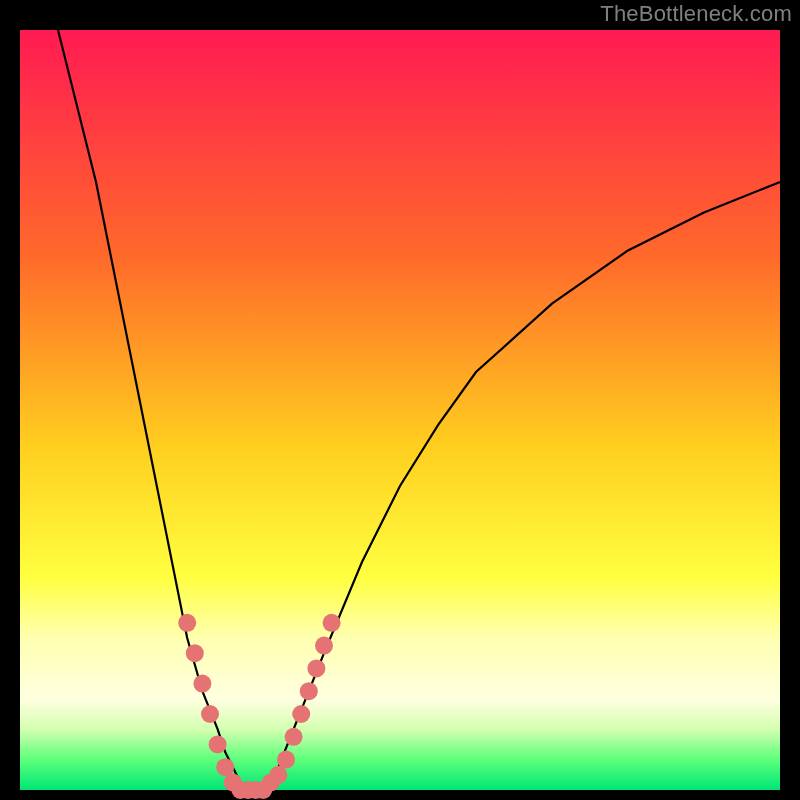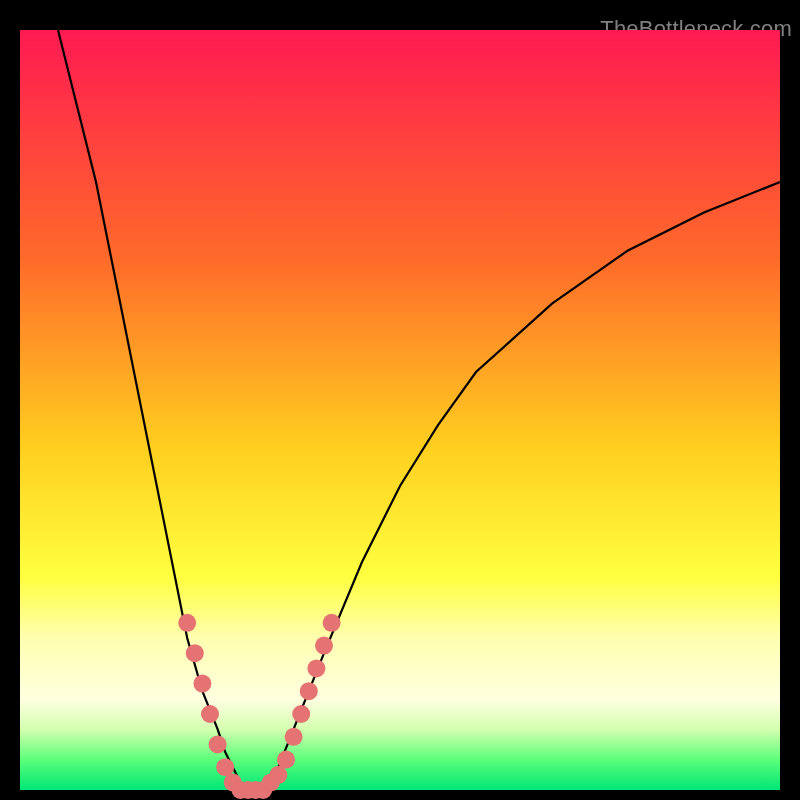--- a/index.html
+++ b/index.html
@@ -14,21 +14,21 @@
   .frame {
     position: absolute;
     top: 0;
     left: 0;
     width: 800px;
     height: 800px;
     background: #000;
   }
   .watermark {
     position: absolute;
-    top: 16px;
+    top: 1px;
     right: 8px;
     color: #808080;
     font-size: 22px;
     letter-spacing: 0.2px;
   }
   svg {
     position: absolute;
     top: 0;
     left: 0;
   }

